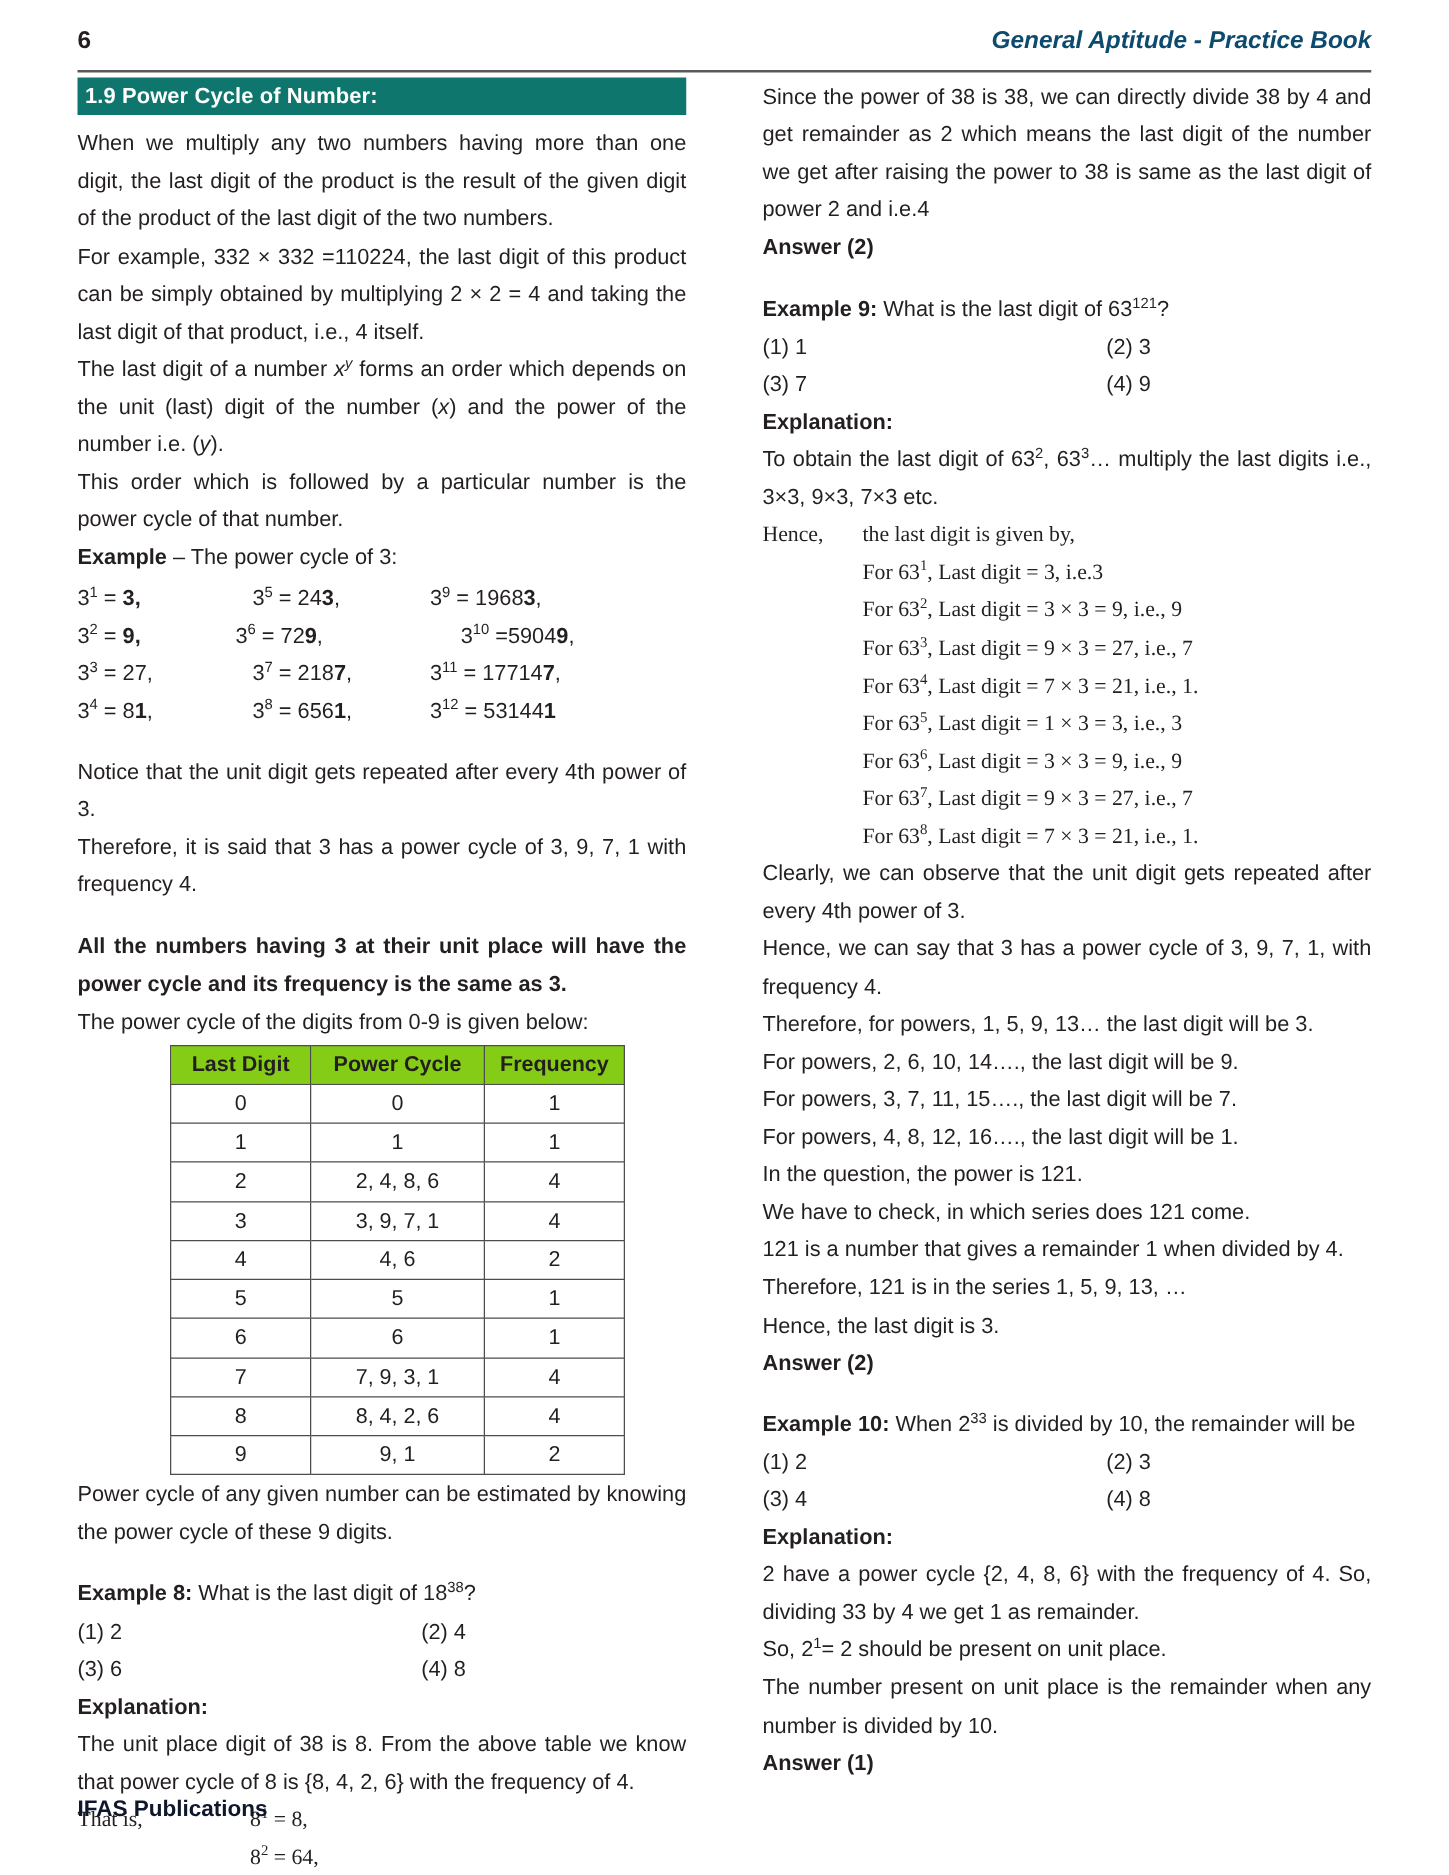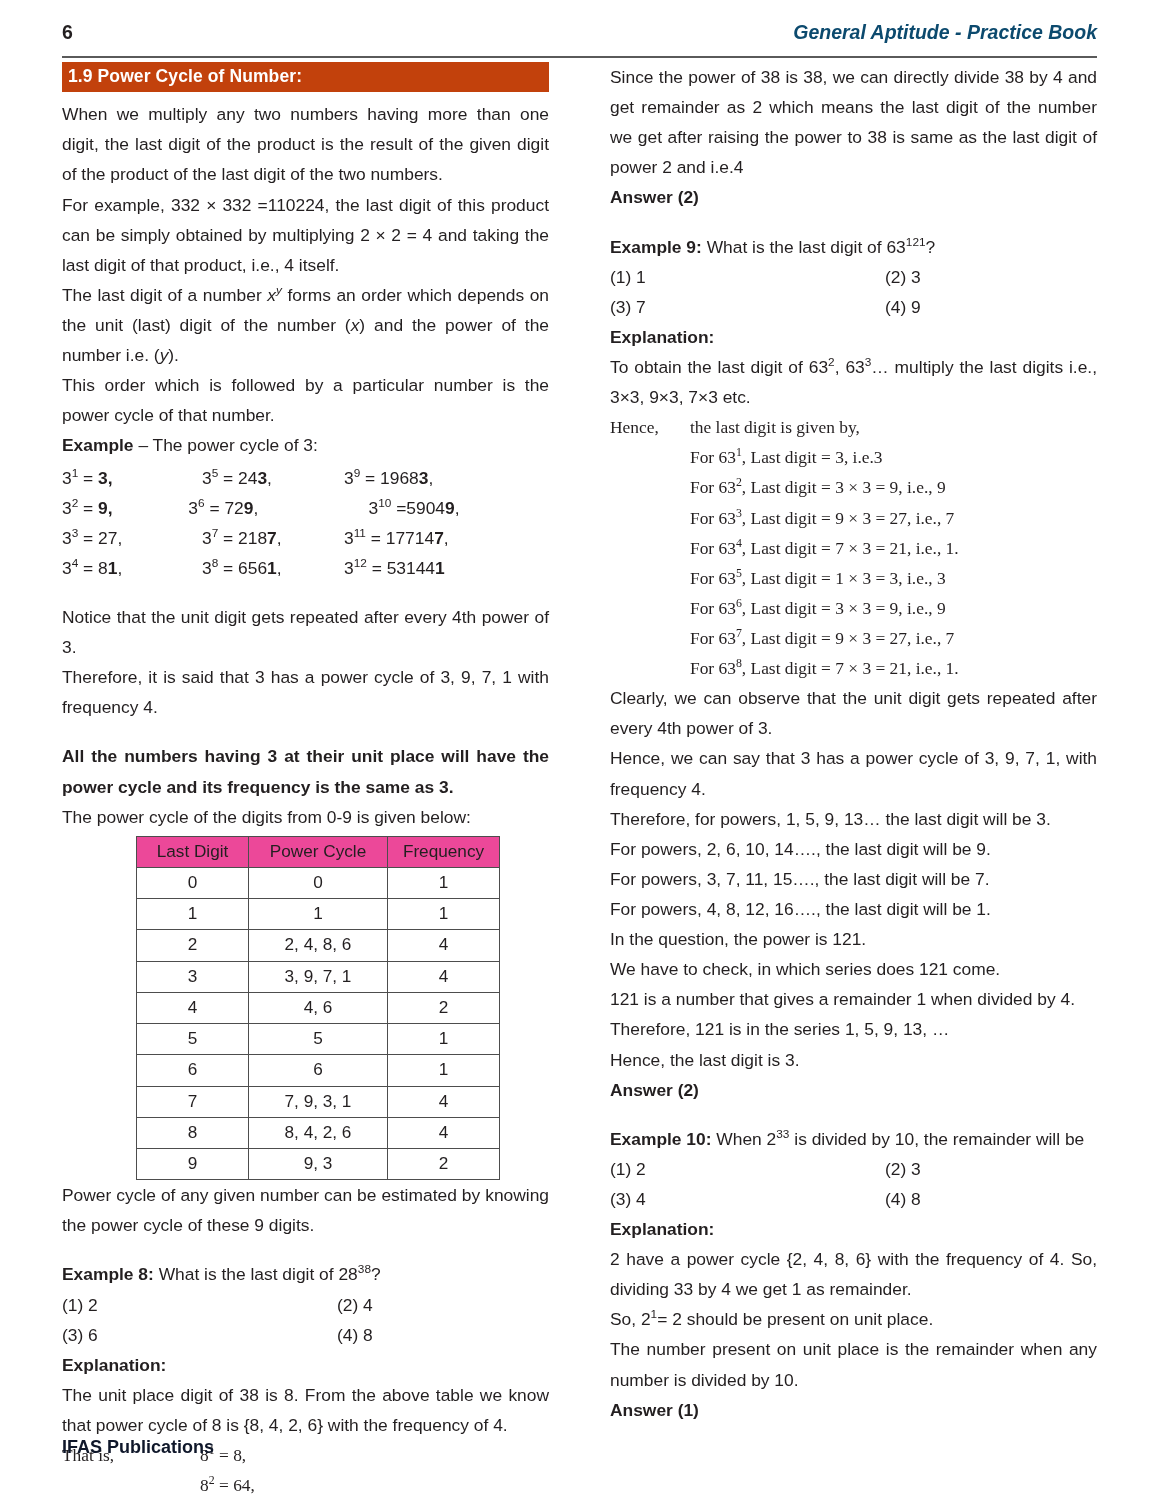--- a/index.html
+++ b/index.html
@@ -59,21 +59,21 @@
   .col {
     position: absolute;
     top: 0;
     width: 487px;
   }
   .col-left  { left: 0; }
   .col-right { left: 548px; }
 
   
   .section-banner {
-    background: #c2410c;
+    background: #0f766e;
     color: #ffffff;
     font-size: 17.5px;
     font-weight: bold;
     padding: 5px 6px 6px 6px;
     line-height: 1.1;
     margin-bottom: 7px;
     letter-spacing: 0.1px;
   }
 
   
@@ -114,22 +114,22 @@
     font-size: 17.2px;
   }
   table.pc th, table.pc td {
     border: 1.1px solid #4d4d4d;
     text-align: center;
     padding: 3px 4px 4px 4px;
     line-height: 1.35;
     height: 21px;
   }
   table.pc th {
-    background: #ec4899;
-    font-weight: normal;
+    background: #84cc16;
+    font-weight: bold;
   }
   table.pc .c-ld { width: 103px; }
   table.pc .c-pc { width: 130px; }
   table.pc .c-fq { width: 103px; }
 
   
   .mlist {
     margin: 0;
     font-size: 17.4px;
     line-height: 1.73;
@@ -268,32 +268,32 @@
                 <td>7, 9, 3, 1</td>
                 <td>4</td>
               </tr>
             <tr>
                 <td>8</td>
                 <td>8, 4, 2, 6</td>
                 <td>4</td>
               </tr>
             <tr>
                 <td>9</td>
-                <td>9, 3</td>
+                <td>9, 1</td>
                 <td>2</td>
               </tr>
           </tbody>
         </table>
       </div>
 
       <p class="para">Power cycle of any given number can be estimated by knowing the power cycle of these 9 digits.</p>
 
       <p class="spacer"></p>
 
-      <p class="para nojust"><span class="b">Example 8:</span><span> What is the last digit of 28</span><sup>38</sup><span>?</span></p>
+      <p class="para nojust"><span class="b">Example 8:</span><span> What is the last digit of 18</span><sup>38</sup><span>?</span></p>
 
       <div class="opts">
         <div class="orow">
           <div class="o1">(1) 2</div>
           <div class="o2">(2) 4</div>
         </div>
         <div class="orow">
           <div class="o1">(3) 6</div>
           <div class="o2">(4) 8</div>
         </div>

